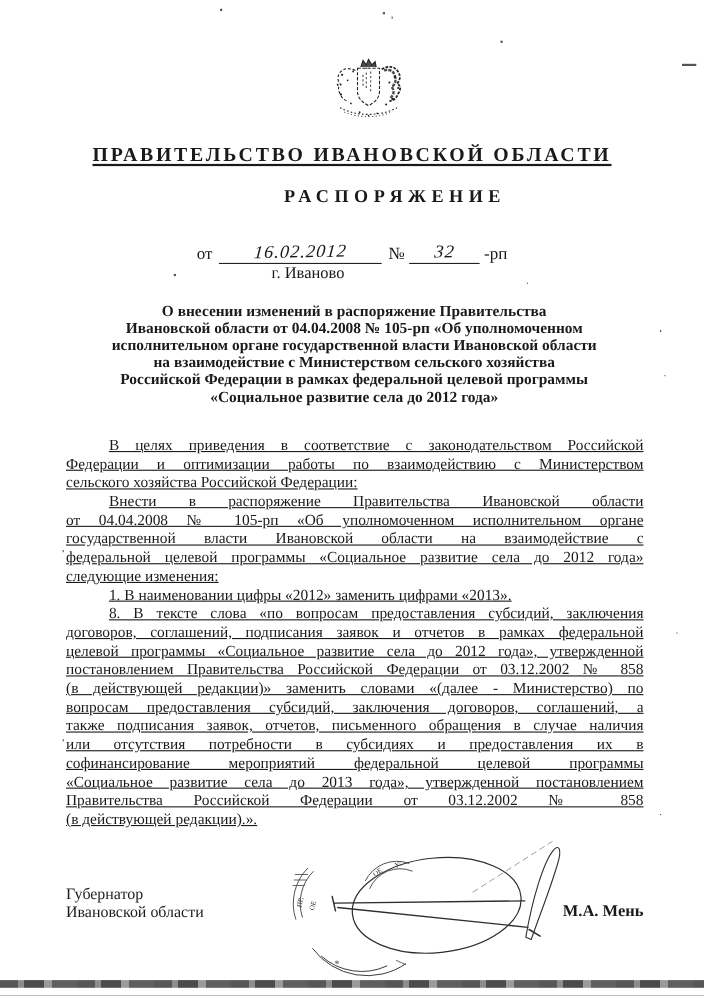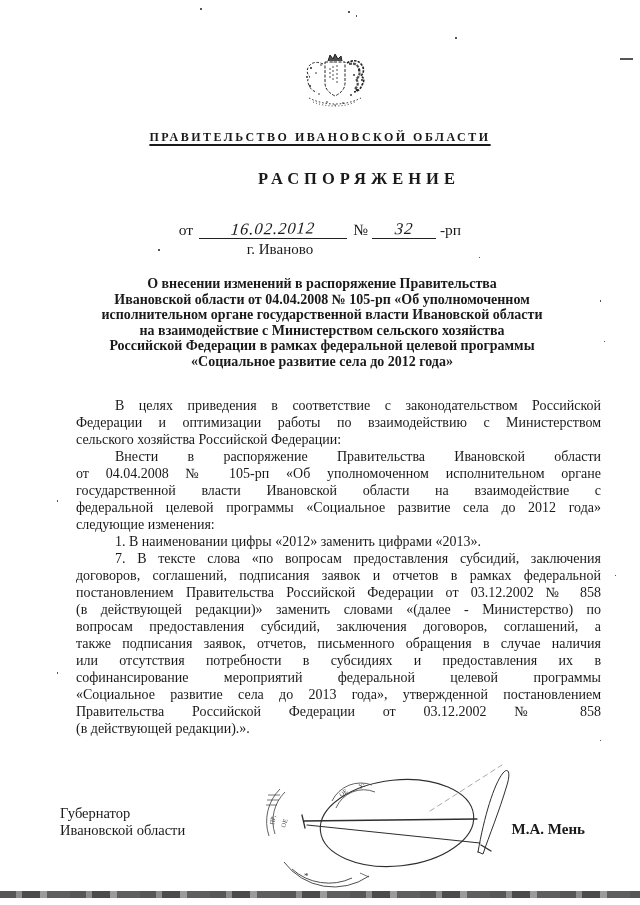--- a/index.html
+++ b/index.html
@@ -1,39 +1,39 @@
 <!DOCTYPE html>
 <html><head>
 <meta charset="utf-8">
 <style>
   html,body{margin:0;padding:0;background:#888;}
   .page{position:relative;width:640px;height:905px;background:#ffffff;margin:0 auto;
         font-family:"Liberation Serif", serif;color:#1a1a1a;overflow:hidden;}
   .abs{position:absolute;}
   
   .emblem{left:297px;top:52px;width:76px;height:58px;}
-  .org{top:130px;left:0;width:640px;text-align:center;font-weight:700;font-size:12px;
+  .org{top:130px;left:0;width:640px;text-align:center;font-weight:700;font-size:18px;
        letter-spacing:2.5px;text-decoration:underline;text-underline-offset:3px;
        text-decoration-thickness:1.5px;}
   .doctype{top:169px;left:0;width:640px;text-align:center;font-weight:700;font-size:16.5px;
        letter-spacing:5px;margin-left:39px;}
   
   .dateline{top:219px;left:0;width:640px;text-align:center;font-size:15.5px;}
   .fill{display:inline-block;border-bottom:1.4px solid #222;text-align:center;vertical-align:bottom;
         line-height:19px;}
   .fill-date{min-width:148px;margin:0 6px;}
   .fill-num{min-width:64px;margin:0 4px;}
   .hw{font-style:italic;font-size:16.5px;letter-spacing:1px;display:inline-block;
       transform:skewX(-6deg) rotate(-1deg);}
   .city{top:241px;left:0;width:560px;text-align:center;font-size:15px;}
   
   .subject{top:276px;left:58px;width:528px;}
   .sline{text-align:center;font-weight:700;font-size:14px;line-height:15.6px;}
   
-  .bodytext{top:397px;left:76px;width:525px;font-size:14px;line-height:17px;}
+  .bodytext{top:397px;left:60px;width:525px;font-size:14px;line-height:17px;text-decoration:underline;}
   .bline{text-align:justify;text-align-last:justify;white-space:nowrap;}
   .bline.last{text-align-last:left;white-space:normal;}
   .bline.ind{text-indent:39px;}
   
   .sig-left{top:805px;left:60px;font-weight:400;font-size:14.5px;line-height:17px;}
   .sig-name{top:821px;left:0;width:585px;text-align:right;font-weight:700;font-size:15px;}
   .signature-svg{left:240px;top:735px;width:320px;height:165px;}
   
   .scan-band{left:0;top:891px;width:640px;height:7px;opacity:.85;filter:blur(.4px);
      background:repeating-linear-gradient(90deg,#3a3a3a 0 16px,#7a7a7a 16px 22px,#2c2c2c 22px 40px,#8a8a8a 40px 47px,#444 47px 70px);}
@@ -95,22 +95,23 @@
   <div class="abs bodytext" id="bodytext">
       <div class="bline ind">В целях приведения в соответствие с законодательством Российской</div>
       <div class="bline">Федерации и оптимизации работы по взаимодействию с Министерством</div>
       <div class="bline last">сельского хозяйства Российской Федерации:</div>
       <div class="bline ind">Внести в распоряжение Правительства Ивановской области</div>
       <div class="bline">от 04.04.2008 № 105-рп «Об уполномоченном исполнительном органе</div>
       <div class="bline">государственной власти Ивановской области на взаимодействие с</div>
       <div class="bline">федеральной целевой программы «Социальное развитие села до 2012 года»</div>
       <div class="bline last">следующие изменения:</div>
       <div class="bline ind last">1. В наименовании цифры «2012» заменить  цифрами «2013».</div>
-      <div class="bline ind">7. В тексте слова «по вопросам предоставления субсидий, заключения</div>
+      <div class="bline ind">8. В тексте слова «по вопросам предоставления субсидий, заключения</div>
       <div class="bline">договоров, соглашений, подписания заявок и отчетов в рамках федеральной</div>
+      <div class="bline">целевой программы «Социальное развитие села до 2012 года», утвержденной</div>
       <div class="bline">постановлением Правительства Российской Федерации от 03.12.2002 № 858</div>
       <div class="bline">(в действующей редакции)» заменить словами «(далее - Министерство) по</div>
       <div class="bline">вопросам предоставления субсидий, заключения договоров, соглашений, а</div>
       <div class="bline">также подписания заявок, отчетов, письменного обращения в случае наличия</div>
       <div class="bline">или отсутствия потребности в субсидиях и предоставления их в</div>
       <div class="bline">софинансирование мероприятий федеральной целевой программы</div>
       <div class="bline">«Социальное развитие села до 2013 года», утвержденной постановлением</div>
       <div class="bline">Правительства Российской Федерации от 03.12.2002 № 858</div>
       <div class="bline last">(в действующей редакции).».</div>
     </div>

